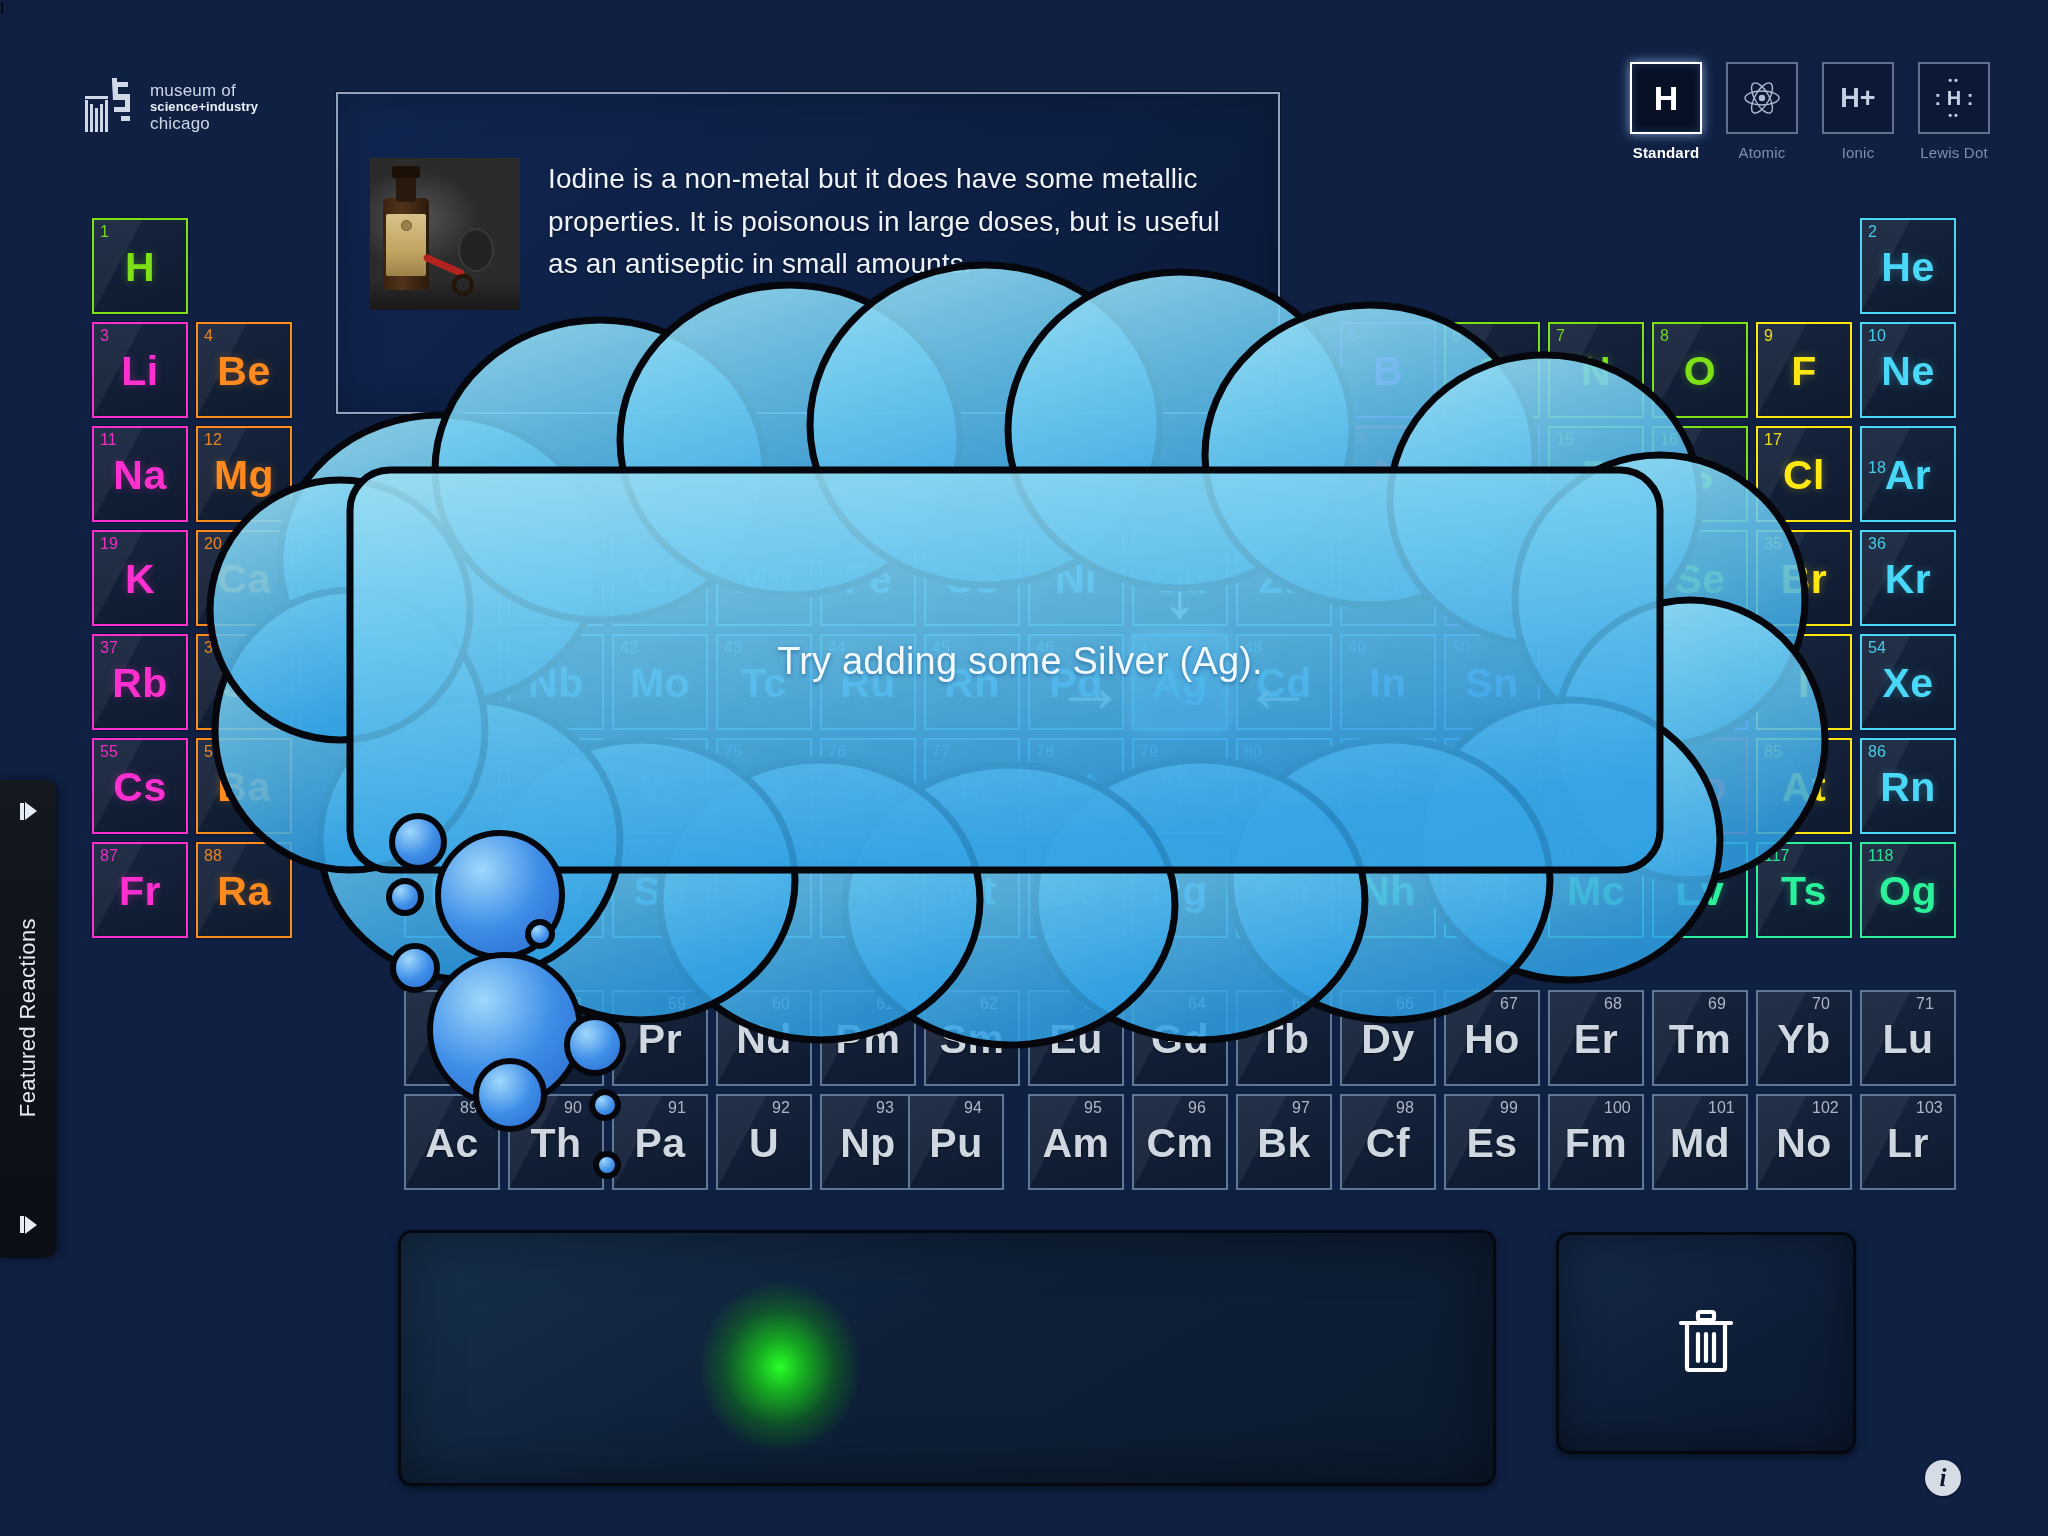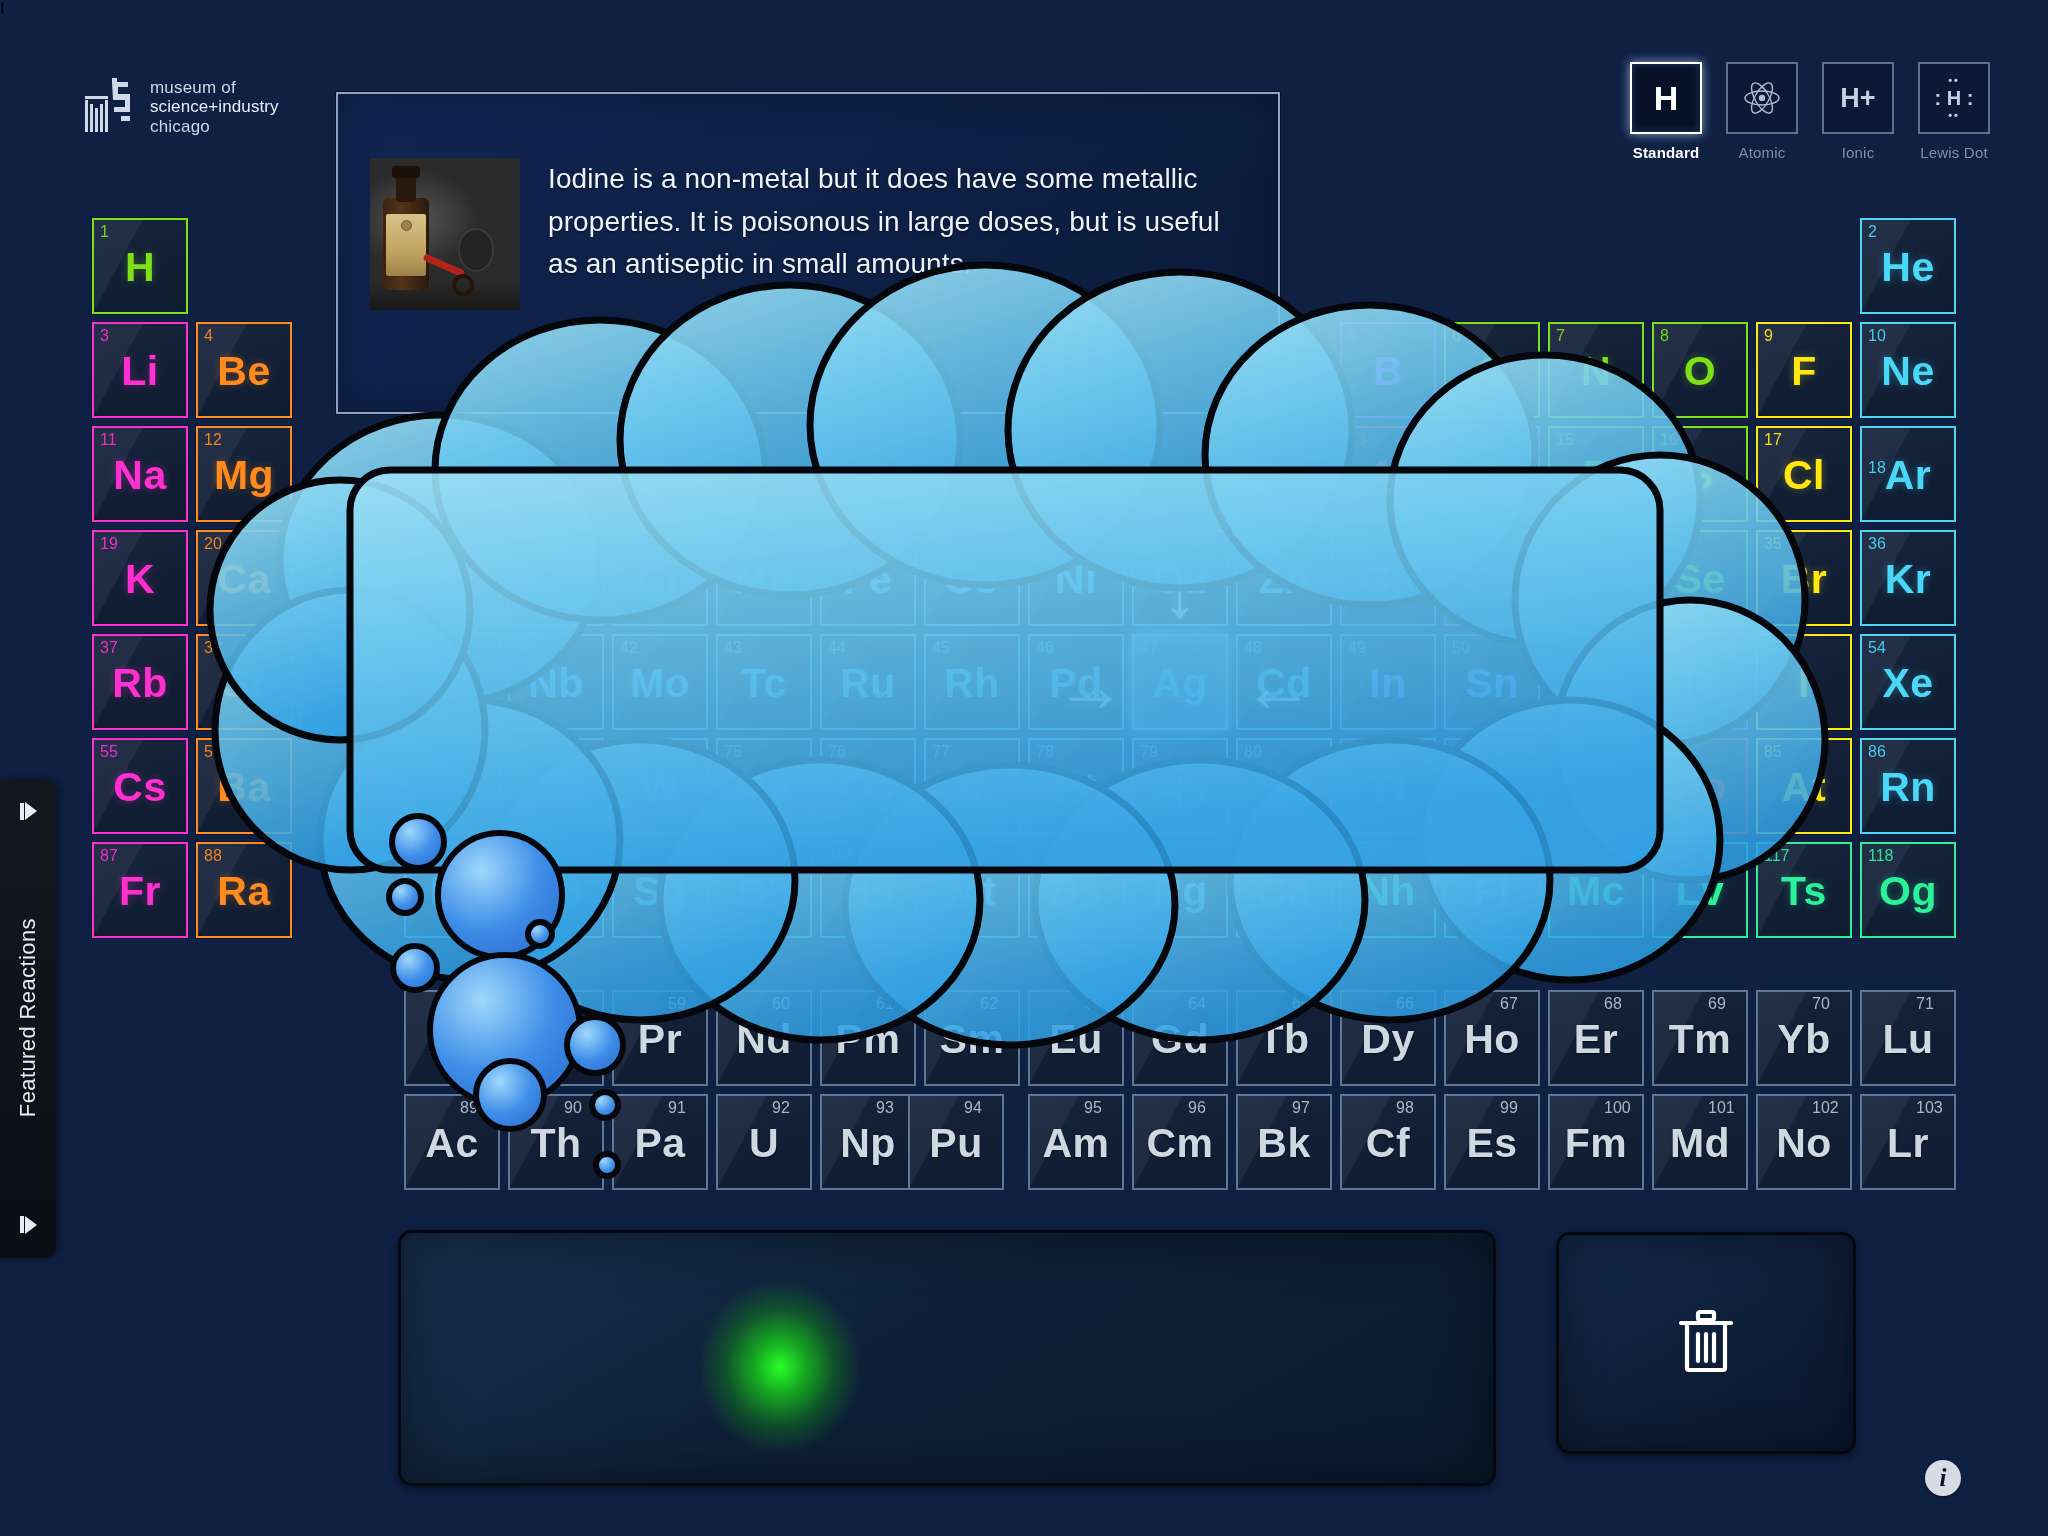--- a/index.html
+++ b/index.html
@@ -27,21 +27,21 @@
   #logo {
     position: absolute;
     left: 84px; top: 78px;
     display: flex;
     align-items: center;
     gap: 14px;
   }
   #logo .mark { width: 52px; height: 58px; }
   #logo .words { line-height: 1.12; color: #ccd6e6; }
   #logo .words .l1 { font-size: 17px; letter-spacing: .2px; }
-  #logo .words .l2 { font-size: 17px; font-weight: normal; letter-spacing: .1px; color:#e8eef7;}
+  #logo .words .l2 { font-size: 13px; font-weight: bold; letter-spacing: .1px; color:#e8eef7;}
   #logo .words .l3 { font-size: 17px; letter-spacing: .2px; }
 
   
   #modes {
     position: absolute;
     right: 58px; top: 62px;
     display: flex;
     gap: 24px;
   }
   .mode { width: 72px; text-align: center; cursor: pointer; }
@@ -852,20 +852,21 @@
         <circle cx="540" cy="934" r="12"></circle>
         <circle cx="505" cy="1030" r="75"></circle>
         <circle cx="415" cy="968" r="22"></circle>
         <circle cx="595" cy="1045" r="28"></circle>
         <circle cx="510" cy="1095" r="34"></circle>
         <circle cx="605" cy="1105" r="13"></circle>
         <circle cx="607" cy="1165" r="11"></circle>
       </g>
     </svg>
 
+    <div id="bubble-text">Try adding some Silver (Ag).</div>
   </div>
 
   <div id="sidebar">
     <span class="arrow-btn">
       <span class="bar"></span>
         <span class="tri"></span>
     </span>
     <span class="vtext">Featured Reactions</span>
     <span class="arrow-btn">
       <span class="bar"></span>

